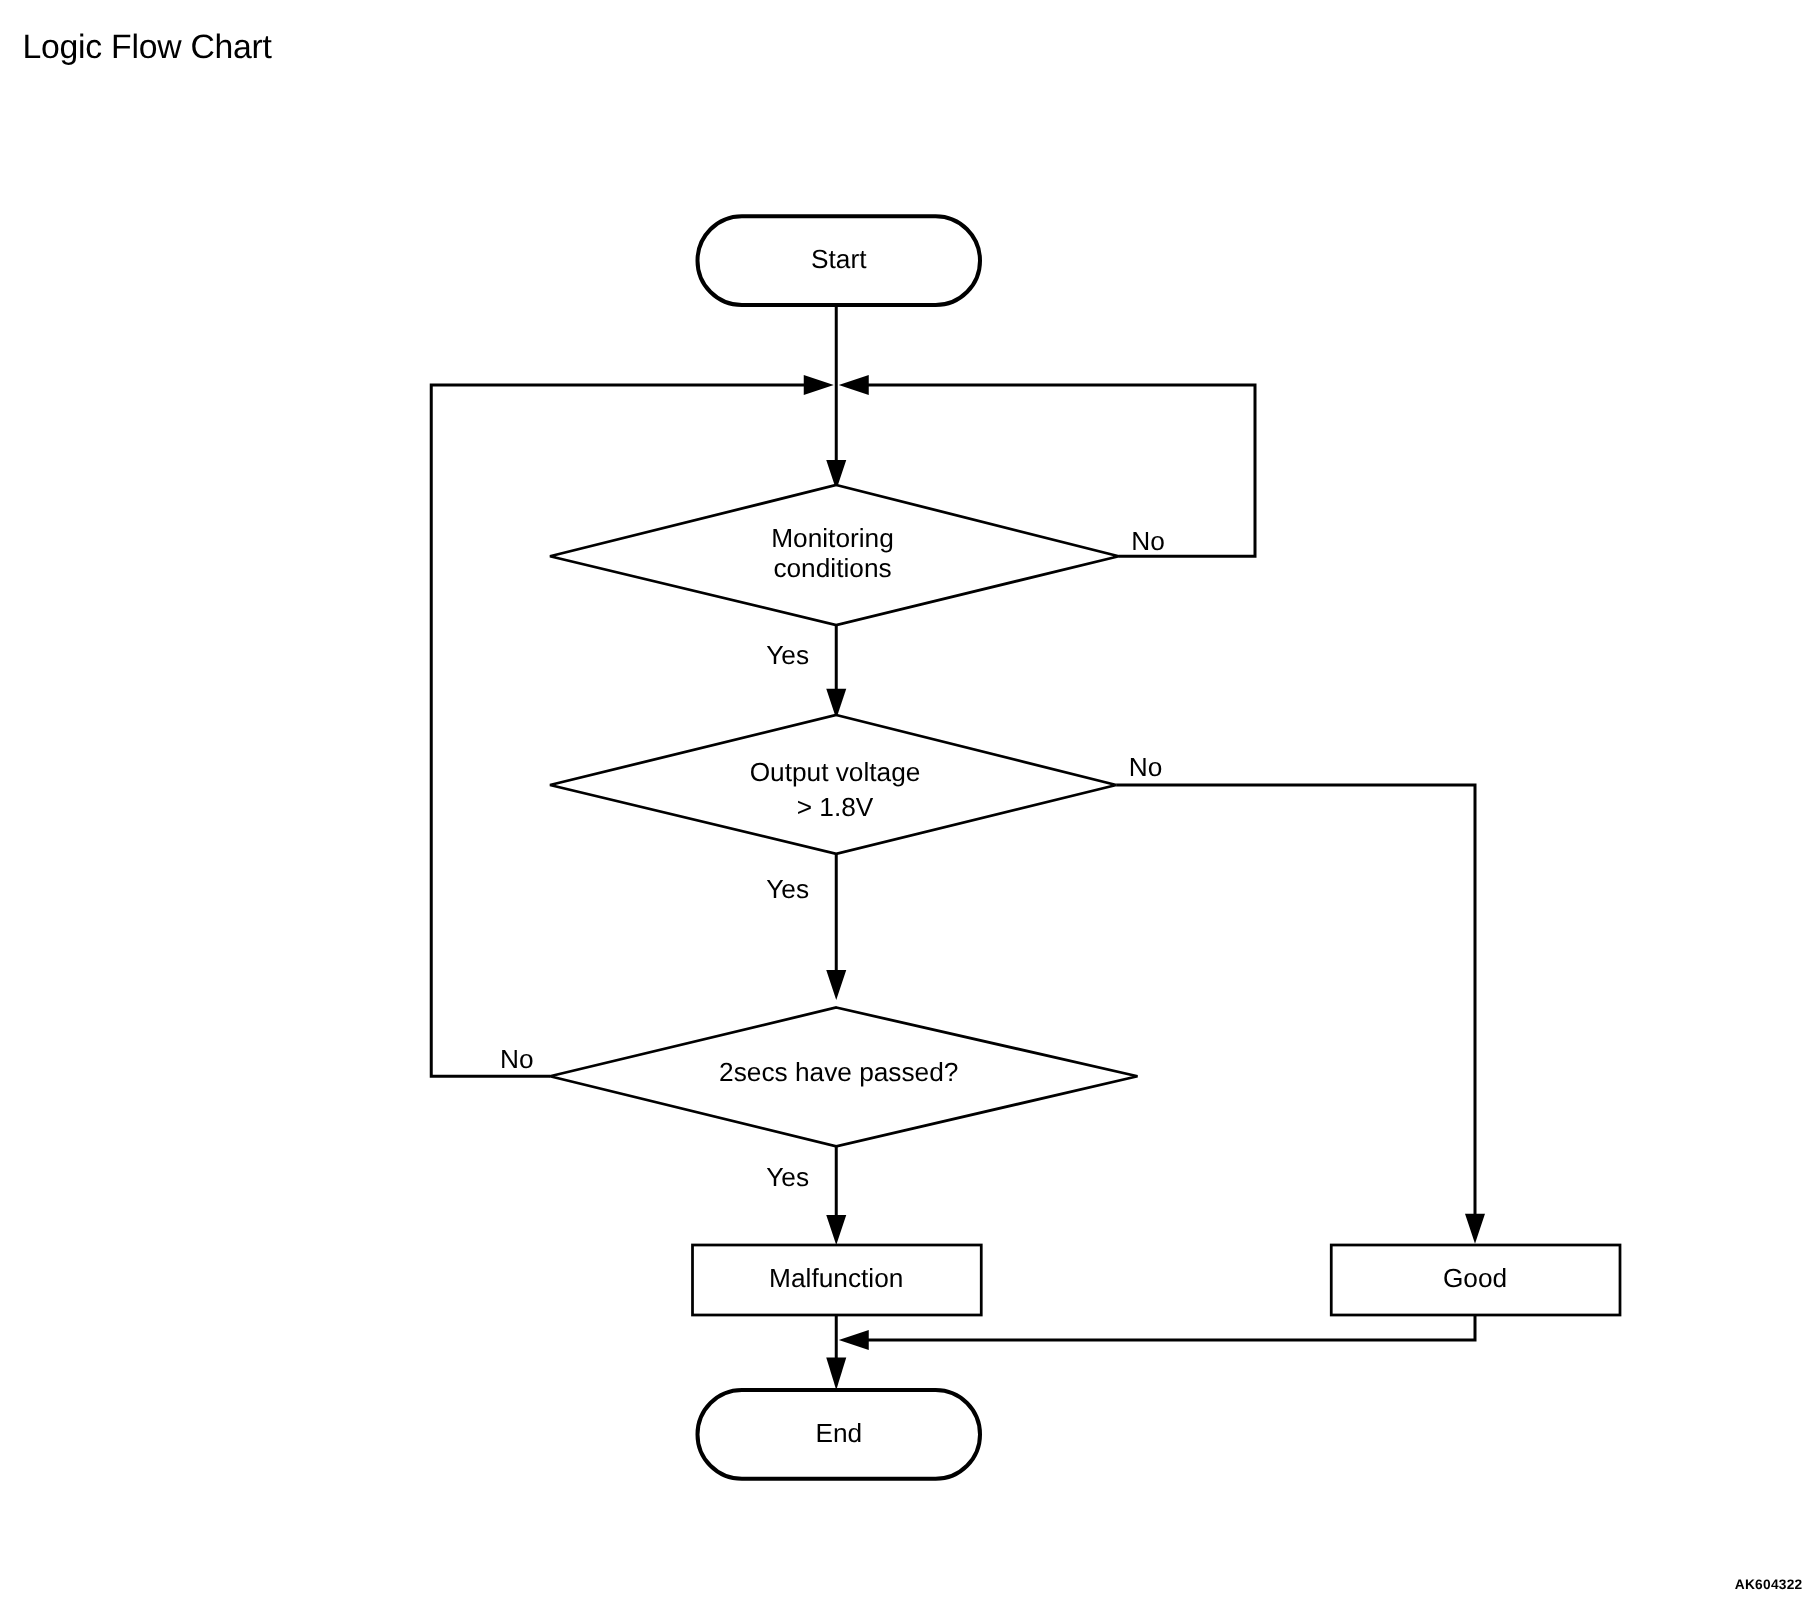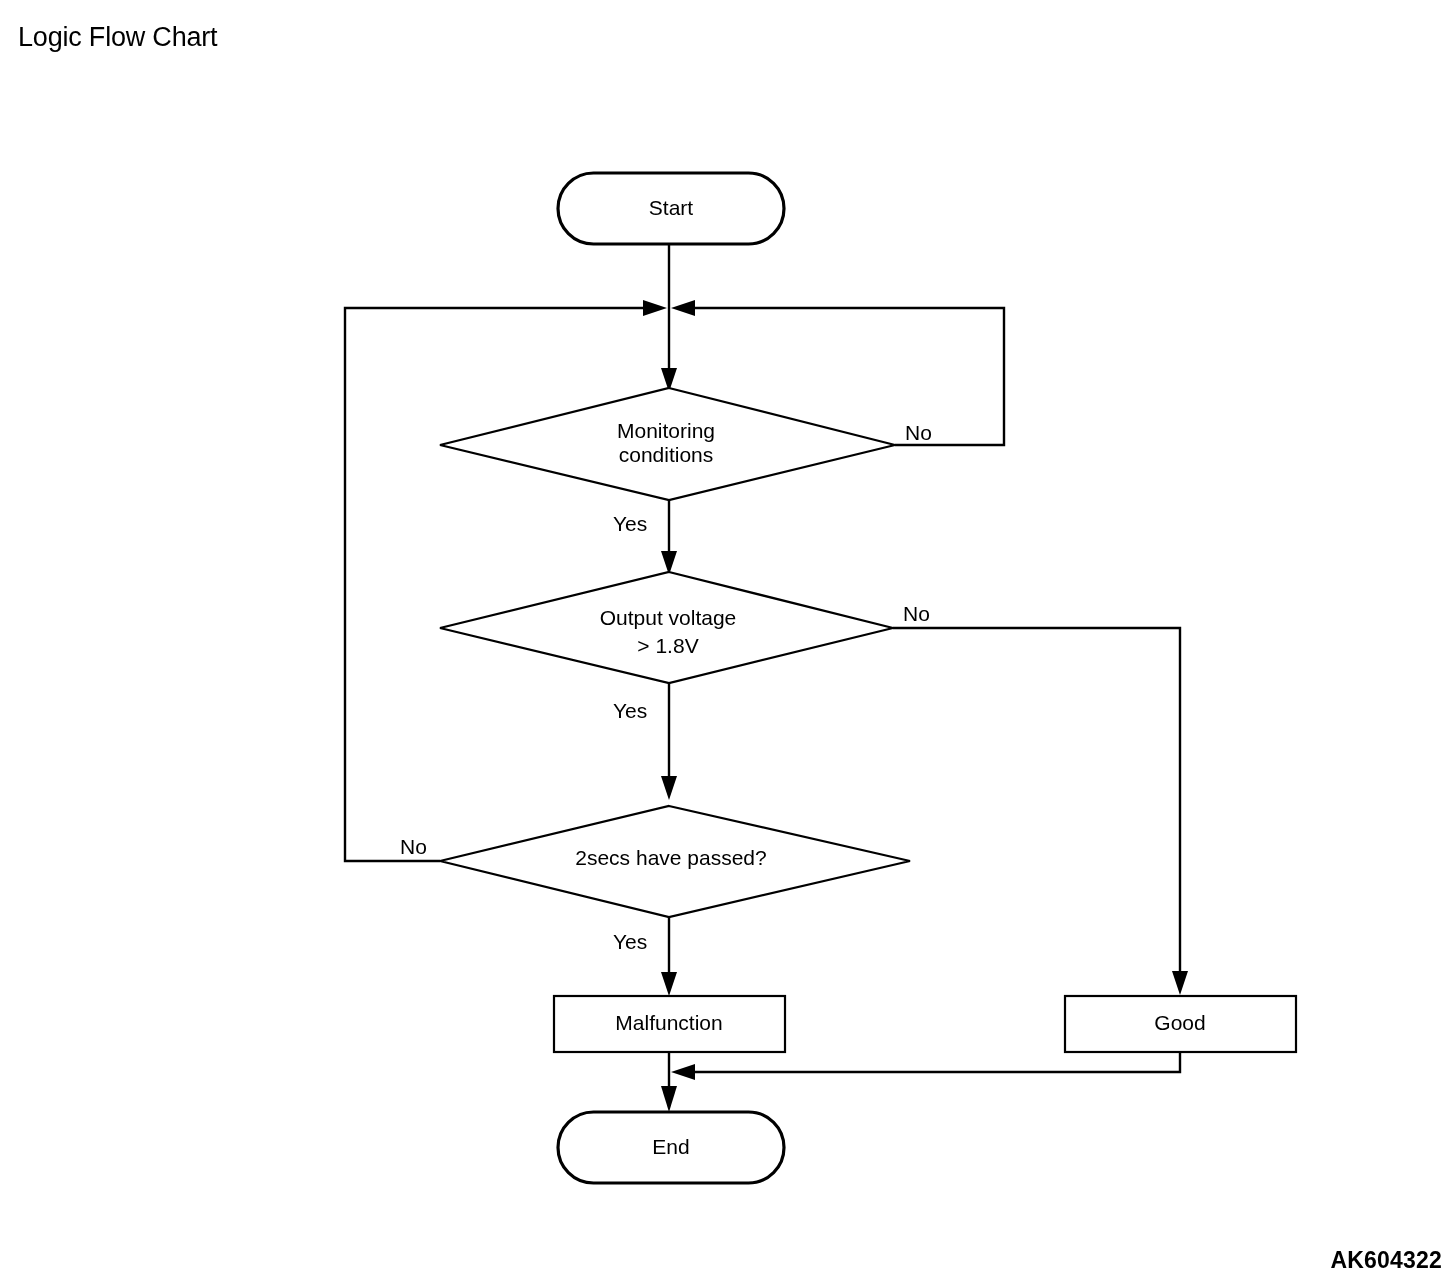--- a/index.html
+++ b/index.html
@@ -22,21 +22,21 @@
     font-size: 27px;
     font-weight: normal;
     letter-spacing: -0.2px;
     white-space: nowrap;
     margin-top: 16px;
   }
   #ref-code {
     position: absolute;
     right: 14px;
     bottom: 14px;
-    font-size: 23px;
+    font-size: 11px;
     font-weight: bold;
     letter-spacing: 0.2px;
   }
   #flow-svg {
     position: absolute;
     left: 0;
     top: 0;
     width: 1456px;
     height: 1288px;
   }

